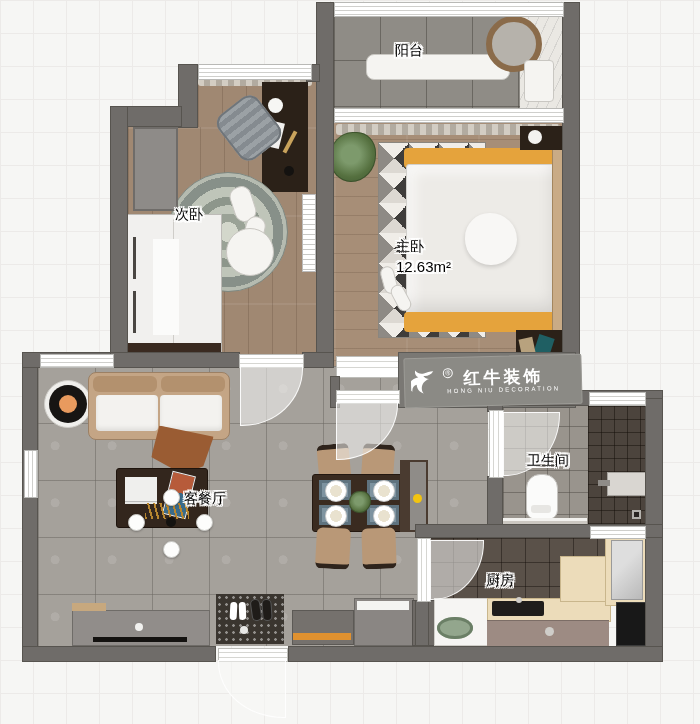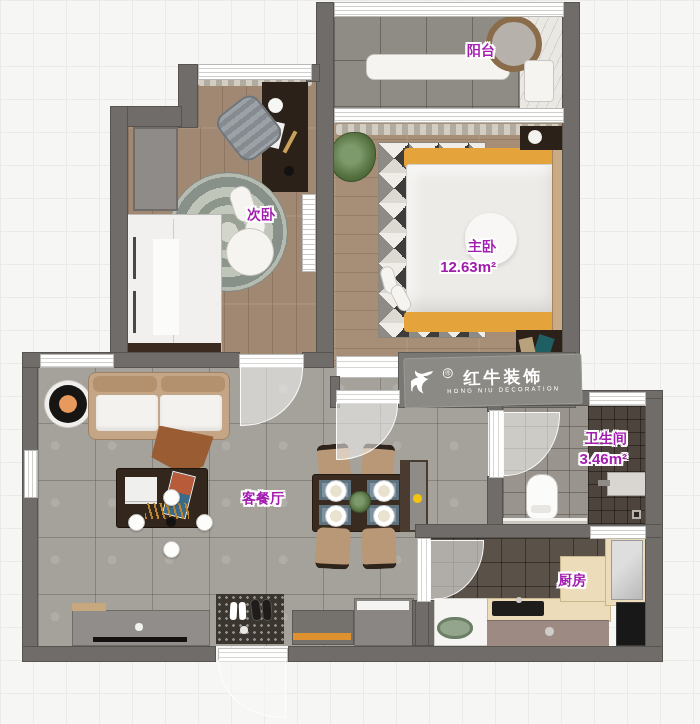--- a/index.html
+++ b/index.html
@@ -63,21 +63,21 @@
   .cap{border-radius:10px;}
   .rug-round{border-radius:50%;border:1px solid #7f8881;
     background:radial-gradient(circle,#d3d7cb 0 12%,#9aa296 12% 22%,#c2c8bc 22% 32%,#8d968b 32% 42%,#bfc5b9 42% 54%,#879089 54% 66%,#b5bbb0 66% 80%,#7f8881 80% 100%);}
   .rug-diamond{border:1px solid #8a867f;background-color:#ded9d2;
     background-image:conic-gradient(from 45deg,#3f3d3b 0 25%,#dcd8d2 0 50%,#8e8a85 0 75%,#f0ede8 0 100%);
     background-size:30px 30px;}
   .curtain{background:repeating-linear-gradient(90deg,#d3cdc3 0 6px,#b2aba0 6px 12px);border-radius:3px;}
   .plant{border-radius:50% 42% 55% 46%;
     background:radial-gradient(circle at 45% 45%,#7d9a6c 0 25%,#55703f 60%,#3c5530 100%);
     box-shadow:inset 0 0 0 1px rgba(30,45,20,.4);}
-  .label{position:absolute;z-index:6;width:100px;text-align:right;color:#a21caf;font-weight:bold;line-height:1.45;
+  .label{position:absolute;z-index:6;width:100px;text-align:left;color:#000000;font-weight:normal;line-height:1.45;
     text-shadow:-2px -2px 0 #fff,2px -2px 0 #fff,-2px 2px 0 #fff,2px 2px 0 #fff,0 -2px 0 #fff,0 2px 0 #fff,-2px 0 0 #fff,2px 0 0 #fff;}
   .label .nm{display:block;font-size:14px;}
   .label .ar{display:block;font-size:15px;}
   
   .logo-wall{position:absolute;z-index:4;background:#7a7874;box-shadow:inset 0 0 0 1px #5c5a56;}
   .logo-plate{position:absolute;z-index:6;background:#8b8a85;border:1px solid #9c9b96;border-radius:2px;
     display:flex;align-items:center;gap:6px;padding:2px 6px;transform:rotate(-1.5deg);color:#fff;}
   .logo-zh{font-size:17px;font-weight:bold;letter-spacing:3px;white-space:nowrap;line-height:1.1;}
   .logo-en{font-size:6px;letter-spacing:2.2px;white-space:nowrap;}
   .reg{position:absolute;left:32px;top:2px;font-size:7px;border:1px solid #fff;border-radius:50%;width:8px;height:8px;line-height:8px;text-align:center;}
@@ -293,19 +293,18 @@
 <div class="label" style="left:175px;top:204px;">
   <span class="nm">次卧</span>
 </div>
 <div class="label" style="left:396px;top:236px;">
   <span class="nm">主卧</span>
   <span class="ar">12.63m²</span>
 </div>
 <div class="label" style="left:184px;top:488px;">
   <span class="nm">客餐厅</span>
 </div>
-<div class="label" style="left:527px;top:428px;">
+<div class="label" style="left:527px;top:450px;">
   <span class="nm">卫生间</span>
-  <span class="ar">3.46m²</span>
 </div>
 <div class="label" style="left:486px;top:570px;">
   <span class="nm">厨房</span>
 </div>
 
 </body></html>

